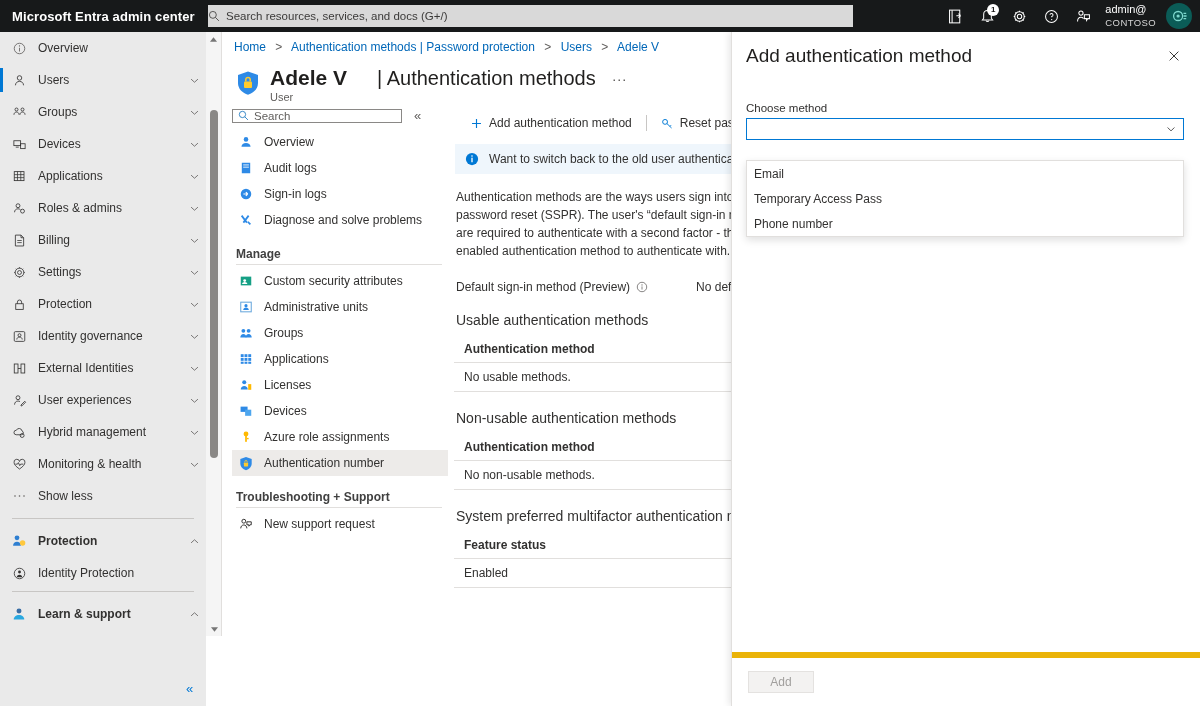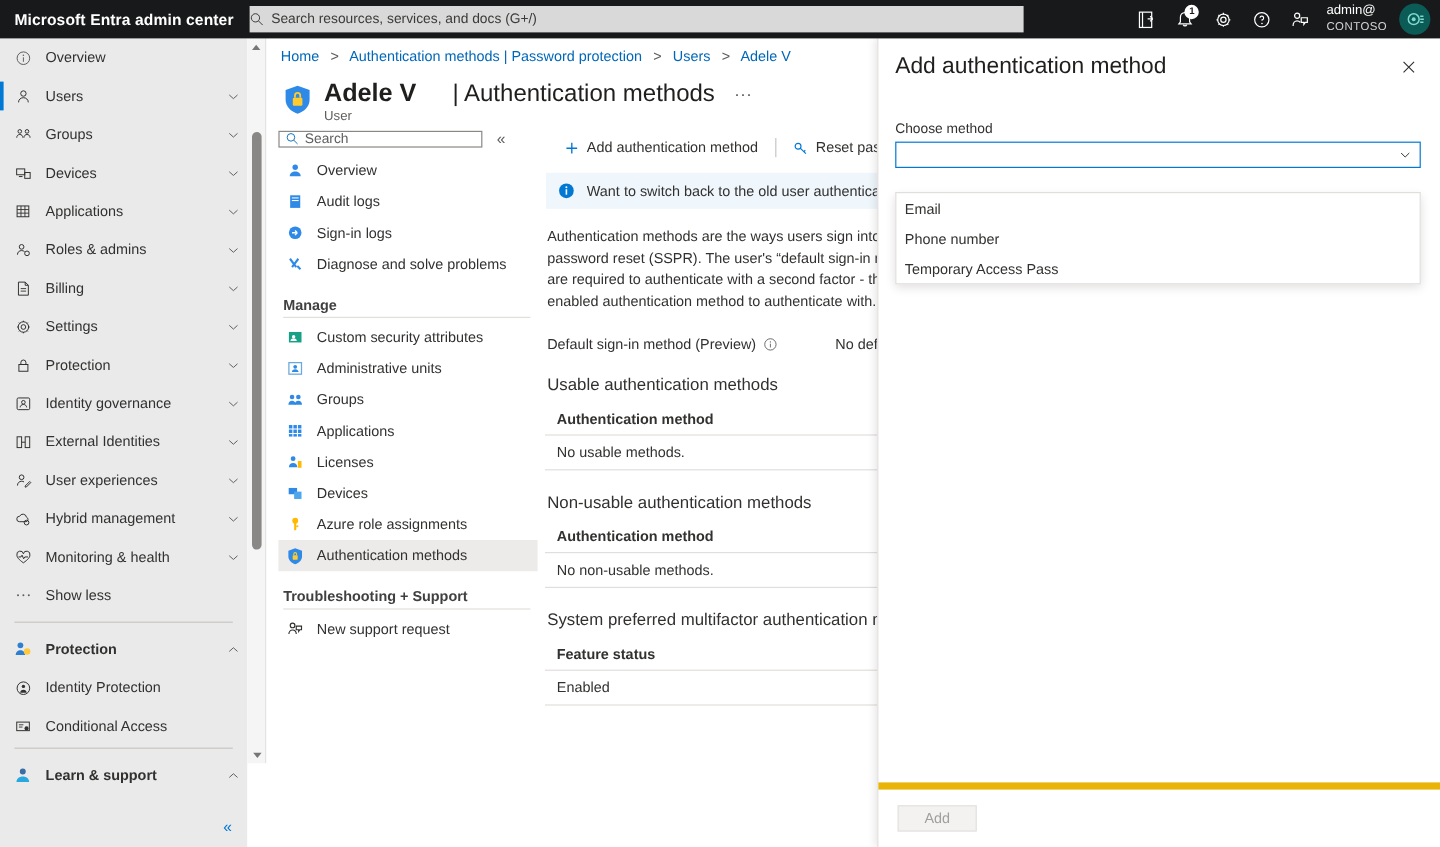--- a/index.html
+++ b/index.html
@@ -655,30 +655,20 @@
     <span class="nav-icon">
       <svg width="15" height="15" viewBox="0 0 20 20">
           <circle cx="10" cy="10" r="7" fill="none" stroke="#323130" stroke-width="1.1"></circle>
           <circle cx="10" cy="8" r="1.9" fill="#323130"></circle>
           <path d="M6.4 15 c0 -2 1.6 -3.3 3.6 -3.3 s3.6 1.3 3.6 3.3" fill="#323130"></path>
         </svg>
     </span>
     <span class="nav-label">Identity Protection</span>
   </div>
 
-  <div class="nav-item">
-    <span class="nav-icon">
-      <svg width="15" height="15" viewBox="0 0 20 20">
-          <rect x="2.6" y="5" width="14" height="9.5" fill="none" stroke="#323130" stroke-width="1.1"></rect>
-          <path d="M5 8 h5 M5 10.5 h4" stroke="#323130" stroke-width="1"></path>
-          <circle cx="13.5" cy="12" r="2.3" fill="#323130"></circle>
-        </svg>
-    </span>
-    <span class="nav-label">Conditional Access</span>
-  </div>
 
   <div class="nav-sep" style="margin-top:2px;"></div>
 
   <div class="nav-item header">
     <span class="nav-icon">
       <svg width="16" height="16" viewBox="0 0 20 20">
           <circle cx="10" cy="6.2" r="3.1" fill="#3a6ea5"></circle>
           <path d="M3.4 17 c0 -3.3 2.9 -5.6 6.6 -5.6 s6.6 2.3 6.6 5.6 Z" fill="#29a8e0"></path>
         </svg>
     </span>
@@ -882,21 +872,21 @@
     </div>
 
     <div class="res-item selected">
       <span class="res-icon">
         <svg width="14" height="15" viewBox="0 0 16 17">
             <path d="M8 1 L14.5 3.3 V8.6 C14.5 12.4 11.6 15 8 16.2 C4.4 15 1.5 12.4 1.5 8.6 V3.3 Z" fill="#2e8ae6"></path>
             <rect x="5.6" y="7.6" width="4.8" height="4.2" rx=".6" fill="#ffcb2e"></rect>
             <path d="M6.7 7.6 V6.4 a1.3 1.3 0 0 1 2.6 0 V7.6" fill="none" stroke="#ffcb2e" stroke-width="1"></path>
           </svg>
       </span>
-      <span>Authentication methods</span>
+      <span>Authentication number</span>
     </div>
 
     <div class="res-group">Troubleshooting + Support</div>
     <div class="res-line"></div>
 
     <div class="res-item">
       <span class="res-icon">
         <svg width="14" height="14" viewBox="0 0 16 16">
             <circle cx="5.5" cy="4.8" r="2.2" fill="none" stroke="#323130" stroke-width="1.1"></circle>
             <path d="M2 13 c0 -2.4 1.6 -3.9 3.5 -3.9 s3.5 1.5 3.5 3.9" fill="none" stroke="#323130" stroke-width="1.1"></path>
@@ -1028,21 +1018,21 @@
       <span class="cval"></span>
       <span class="chev">
         <svg width="12" height="12" viewBox="0 0 16 16">
             <path d="M3.5 6 L8 10.5 L12.5 6" fill="none" stroke="#323130" stroke-width="1.1"></path>
           </svg>
       </span>
     </div>
 
     <div id="dropdown">
       <div class="dd-option">Email</div>
+      <div class="dd-option">Temporary Access Pass</div>
       <div class="dd-option">Phone number</div>
-      <div class="dd-option">Temporary Access Pass</div>
     </div>
   </div>
 
   <div id="panel-footer">
     <button id="add-btn" disabled="">Add</button>
   </div>
 </div>
 
 </body></html>

